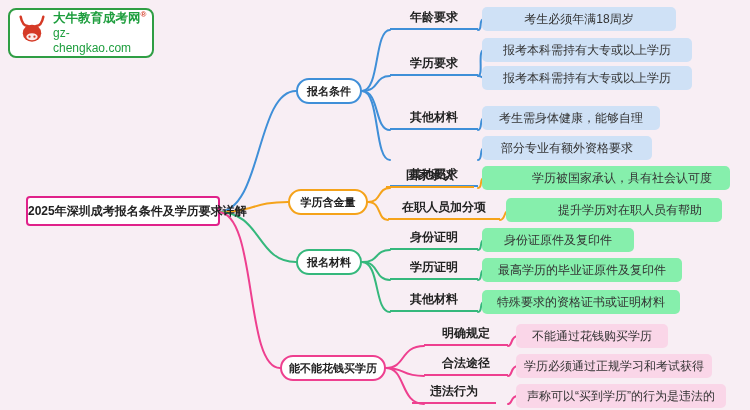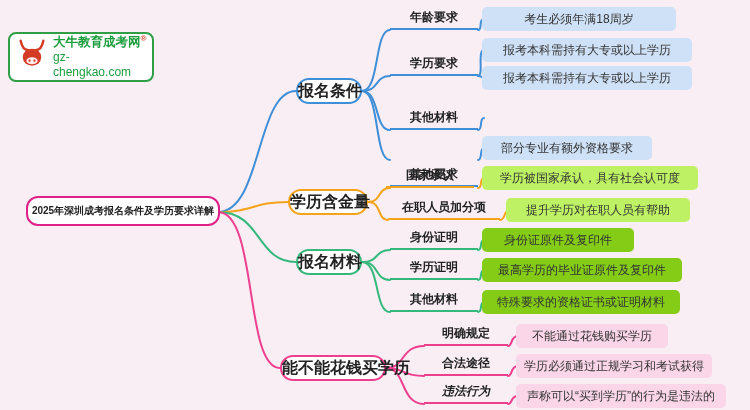--- a/index.html
+++ b/index.html
@@ -10,51 +10,51 @@
   .canvas{
     position:relative;width:750px;height:410px;background:#f8eef4;overflow:hidden;
   }
   .wires{position:absolute;left:0;top:0;width:750px;height:410px;}
   .wires path{fill:none;stroke-width:2;stroke-linecap:round;}
   .p1{stroke:#3f8fd8;} .p2{stroke:#f5a31a;} .p3{stroke:#35b87c;} .p4{stroke:#ee3f8f;}
 
   .logo{
     position:absolute;left:8px;top:8px;width:146px;height:50px;background:#fff;
     border:2px solid #2f9e44;border-radius:8px;display:flex;align-items:center;
-    gap:4px;padding:18px 5px;box-sizing:border-box;margin-top:24px;
+    gap:4px;padding:18px 5px;box-sizing:border-box;
   }
   .logo-text{display:flex;flex-direction:column;line-height:1.25;}
   .brand{color:#1e9e3e;font-weight:bold;font-size:12.5px;white-space:nowrap;}
   .brand sup{color:#d53a26;font-size:8px;}
   .domain{color:#1e9e3e;font-size:12px;}
 
   .root{
     position:absolute;left:26px;top:196px;width:194px;height:30px;box-sizing:border-box;
-    background:#fff;border:2px solid #e0218a;border-radius:12px;
-    font-size:10px;font-weight:bold;color:#222;text-align:center;line-height:26px;
+    background:#fff;border:2px solid #e0218a;border-radius:4px;
+    font-size:12px;font-weight:bold;color:#222;text-align:center;line-height:26px;
     white-space:nowrap;
   }
   .node{
     position:absolute;height:26px;box-sizing:border-box;background:#fff;
     border:2px solid;border-radius:13px;text-align:center;line-height:22px;
-    font-size:16px;font-weight:bold;color:#222;white-space:nowrap;
+    font-size:11px;font-weight:bold;color:#222;white-space:nowrap;
   }
   .sub{
     position:absolute;height:24px;box-sizing:border-box;border-bottom:2px solid;
     text-align:center;line-height:22px;font-size:12px;font-weight:bold;color:#222;
     white-space:nowrap;
   }
   .b1{border-color:#3f8fd8;} .b2{border-color:#f5a31a;}
   .b3{border-color:#35b87c;} .b4{border-color:#ee3f8f;}
   .leaf{
     position:absolute;height:24px;line-height:24px;text-align:center;border-radius:5px;
     font-size:12px;color:#333;white-space:nowrap;
   }
-  .lf1{background:#cfe1f6;} .lf2{background:#bef264;}
-  .lf3{background:#84cc16;font-family:Liberation Serif, serif;} .lf4{background:#fad6e8;}
+  .lf1{background:#cfe1f6;} .lf2{background:#86efac;padding-left:32px;}
+  .lf3{background:#86efac;font-family:Liberation Serif, serif;} .lf4{background:#fad6e8;}
 </style>
 </head>
 <body>
 
 <div class="canvas">
 
   <svg class="wires" viewBox="0 0 750 410">
 
     <path class="p1" d="M218,212 C262,212 256,91 296,91"></path>
     <path class="p1" d="M362,91 C380,91 374,30 390,30"></path>
@@ -121,25 +121,26 @@
 
   <div class="sub b2" style="left:386px;top:164px;width:88px;">国家承认</div>
   <div class="sub b2" style="left:388px;top:196px;width:112px;">在职人员加分项</div>
 
   <div class="sub b3" style="left:390px;top:226px;width:88px;">身份证明</div>
   <div class="sub b3" style="left:390px;top:256px;width:88px;">学历证明</div>
   <div class="sub b3" style="left:390px;top:288px;width:88px;">其他材料</div>
 
   <div class="sub b4" style="left:424px;top:322px;width:84px;">明确规定</div>
   <div class="sub b4" style="left:424px;top:352px;width:84px;">合法途径</div>
-  <div class="sub b4" style="left:424px;top:380px;width:84px;font-style:italic;">违法行为</div>
+  <div class="sub b4" style="left:412px;top:380px;width:84px;">违法行为</div>
 
   <div class="leaf lf1" style="left:482px;top:7px;width:194px;">考生必须年满18周岁</div>
   <div class="leaf lf1" style="left:482px;top:38px;width:210px;">报考本科需持有大专或以上学历</div>
   <div class="leaf lf1" style="left:482px;top:66px;width:210px;">报考本科需持有大专或以上学历</div>
+  <div class="leaf lf1" style="left:482px;top:106px;width:178px;">考生需身体健康，能够自理</div>
   <div class="leaf lf1" style="left:482px;top:136px;width:170px;">部分专业有额外资格要求</div>
 
   <div class="leaf lf2" style="left:482px;top:166px;width:216px;">学历被国家承认，具有社会认可度</div>
   <div class="leaf lf2" style="left:506px;top:198px;width:184px;">提升学历对在职人员有帮助</div>
 
   <div class="leaf lf3" style="left:482px;top:228px;width:152px;">身份证原件及复印件</div>
   <div class="leaf lf3" style="left:482px;top:258px;width:200px;">最高学历的毕业证原件及复印件</div>
   <div class="leaf lf3" style="left:482px;top:290px;width:198px;">特殊要求的资格证书或证明材料</div>
 
   <div class="leaf lf4" style="left:516px;top:324px;width:152px;">不能通过花钱购买学历</div>

